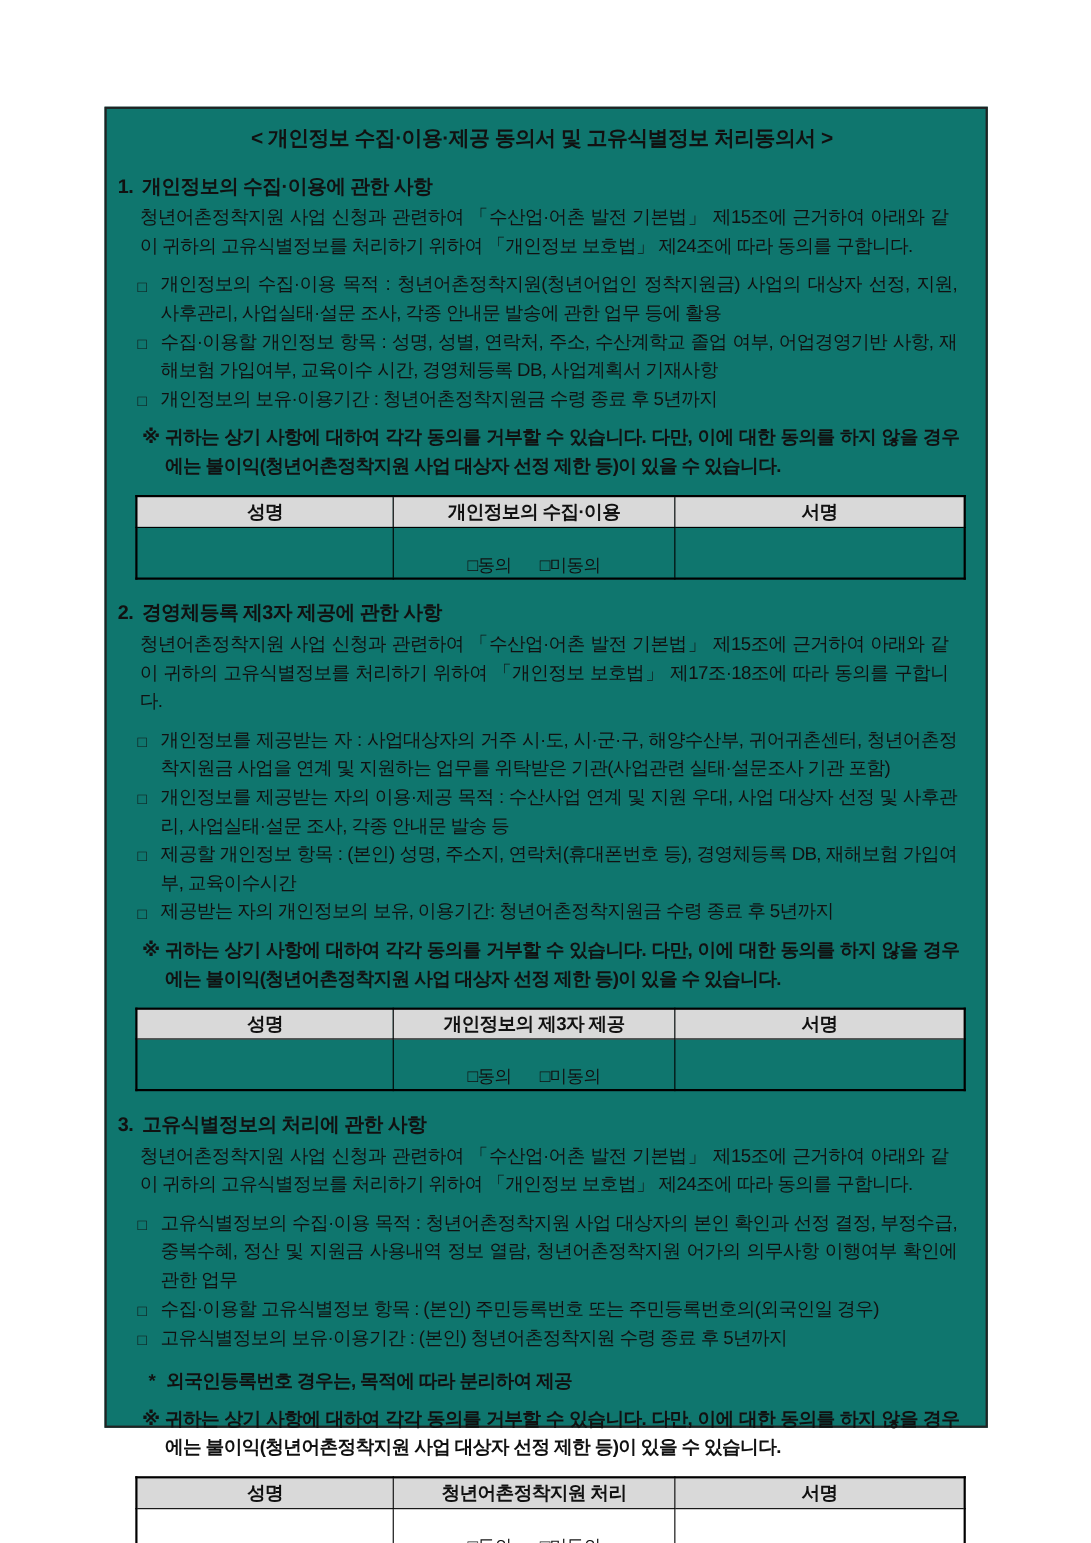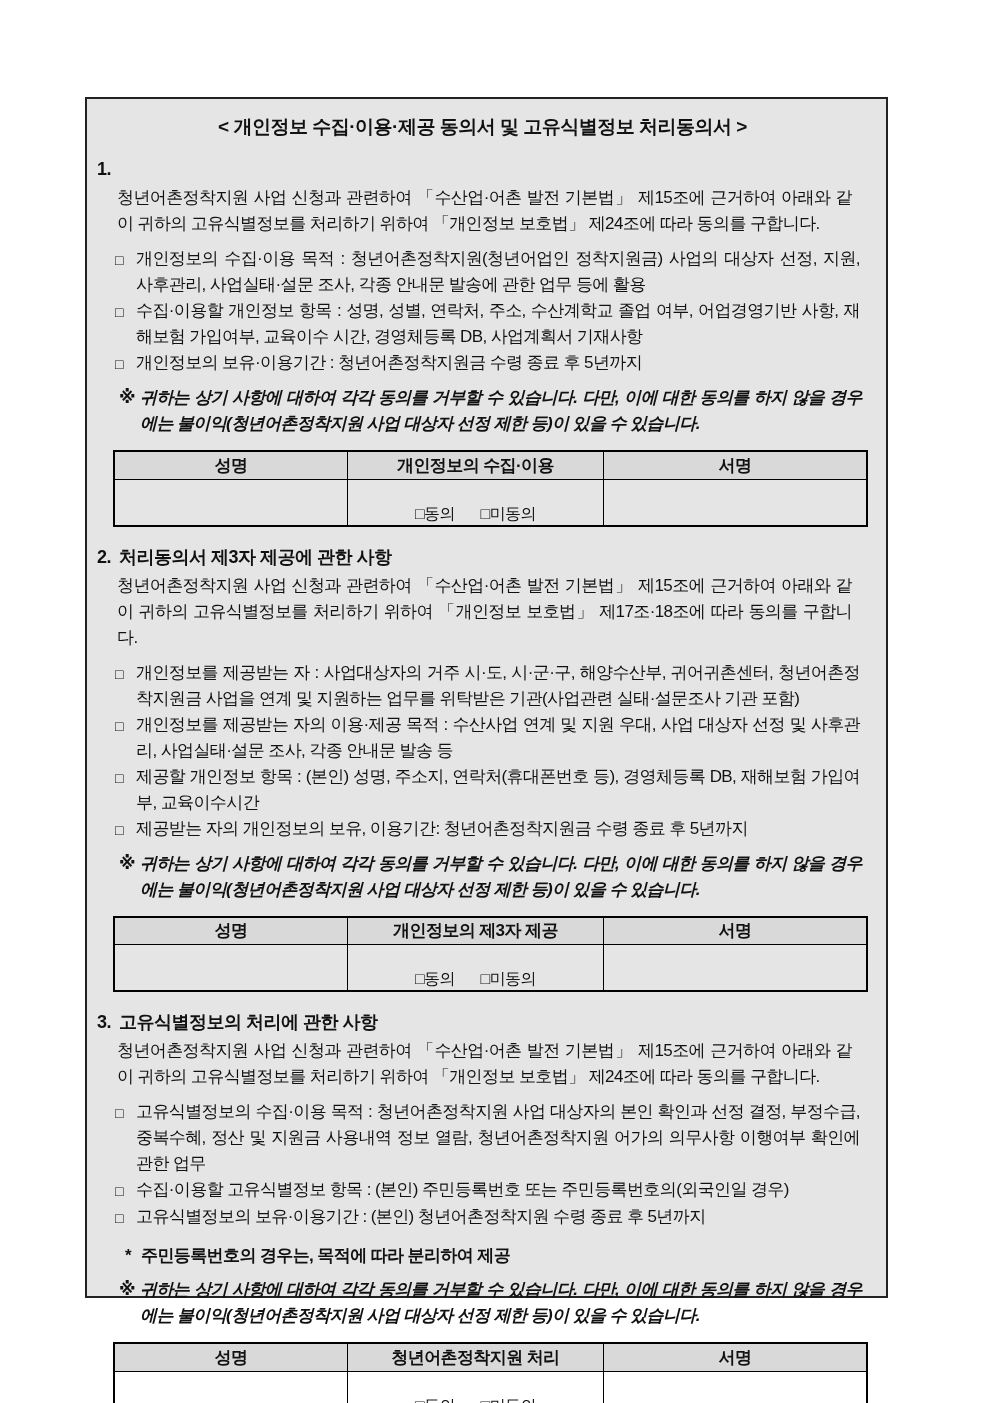--- a/index.html
+++ b/index.html
@@ -10,25 +10,25 @@
   }
   .page {
     position:relative;
     width:992px;
     height:1403px;
     background:#ffffff;
     overflow:hidden;
   }
   .frame {
     position:absolute;
-    left:85px; top:97px;
+    left:95px; top:97px;
     width:803px; height:1201px;
     border:2px solid #222;
     padding:10px 18px 0 10px;
-    background:#e5e5e5;
+    background:#0f766e;
   }
   .doc-title {
     text-align:center;
     font-weight:bold;
     font-size:19px;
     line-height:24px;
     margin-top:6px;
     letter-spacing:-0.5px;
   }
   .section { margin-top:17px; }
@@ -60,21 +60,21 @@
   .bullet .txt { flex:1; text-align:justify; }
   .notice {
     display:flex;
     margin:8px 6px 0 22px;
     font-weight:bold;
     font-size:17px;
     line-height:26px;
     letter-spacing:-0.6px;
   }
   .notice .marker { flex:0 0 21px; }
-  .notice .txt { flex:1; text-align:justify;font-style:italic; }
+  .notice .txt { flex:1; text-align:justify; }
   .star-note {
     display:flex;
     margin:12px 0 0 28px;
     font-weight:bold;
     font-size:17px;
     line-height:26px;
     letter-spacing:-0.6px;
   }
   .star-note .marker { flex:0 0 16px; }
   .consent-table {
@@ -110,20 +110,21 @@
 <body>
 
 <div class="page">
   <div class="frame">
 
     <div class="doc-title">&lt; 개인정보 수집·이용·제공 동의서 및 고유식별정보 처리동의서 &gt;</div>
 
     <div class="section">
       <div class="sec-head">
         <span class="num">1.</span>
+        <span class="txt">개인정보의 수집·이용에 관한 사항</span>
       </div>
       <p class="sec-intro">청년어촌정착지원 사업 신청과 관련하여 「수산업·어촌 발전 기본법」 제15조에 근거하여 아래와 같이 귀하의 고유식별정보를 처리하기 위하여 「개인정보 보호법」 제24조에 따라 동의를 구합니다.</p>
       <div class="bullets">
         <div class="bullet">
           <span class="marker">□</span>
           <span class="txt">개인정보의 수집·이용 목적 : 청년어촌정착지원(청년어업인 정착지원금) 사업의 대상자 선정, 지원, 사후관리, 사업실태·설문 조사, 각종 안내문 발송에 관한 업무 등에 활용</span>
         </div>
         <div class="bullet">
           <span class="marker">□</span>
           <span class="txt">수집·이용할 개인정보 항목 : 성명, 성별, 연락처, 주소, 수산계학교 졸업 여부, 어업경영기반 사항, 재해보험 가입여부, 교육이수 시간, 경영체등록 DB, 사업계획서 기재사항</span>
@@ -160,21 +161,21 @@
             </td>
             <td></td>
           </tr>
         </tbody>
       </table>
     </div>
 
     <div class="section">
       <div class="sec-head">
         <span class="num">2.</span>
-        <span class="txt">처리동의서 제3자 제공에 관한 사항</span>
+        <span class="txt">경영체등록 제3자 제공에 관한 사항</span>
       </div>
       <p class="sec-intro">청년어촌정착지원 사업 신청과 관련하여 「수산업·어촌 발전 기본법」 제15조에 근거하여 아래와 같이 귀하의 고유식별정보를 처리하기 위하여 「개인정보 보호법」 제17조·18조에 따라 동의를 구합니다.</p>
       <div class="bullets">
         <div class="bullet">
           <span class="marker">□</span>
           <span class="txt">개인정보를 제공받는 자 : 사업대상자의 거주 시·도, 시·군·구, 해양수산부, 귀어귀촌센터, 청년어촌정착지원금 사업을 연계 및 지원하는 업무를 위탁받은 기관(사업관련 실태·설문조사 기관 포함)</span>
         </div>
         <div class="bullet">
           <span class="marker">□</span>
           <span class="txt">개인정보를 제공받는 자의 이용·제공 목적 : 수산사업 연계 및 지원 우대, 사업 대상자 선정 및 사후관리, 사업실태·설문 조사, 각종 안내문 발송 등</span>
@@ -234,21 +235,21 @@
           <span class="marker">□</span>
           <span class="txt">수집·이용할 고유식별정보 항목 : (본인) 주민등록번호 또는 주민등록번호의(외국인일 경우)</span>
         </div>
         <div class="bullet">
           <span class="marker">□</span>
           <span class="txt">고유식별정보의 보유·이용기간 : (본인) 청년어촌정착지원 수령 종료 후 5년까지</span>
         </div>
       </div>
       <div class="star-note">
         <span class="marker">*</span>
-        <span class="txt">주민등록번호의 경우는, 목적에 따라 분리하여 제공</span>
+        <span class="txt">외국인등록번호 경우는, 목적에 따라 분리하여 제공</span>
       </div>
       <div class="notice">
         <span class="marker">※</span>
         <span class="txt">귀하는 상기 사항에 대하여 각각 동의를 거부할 수 있습니다. 다만, 이에 대한 동의를 하지 않을 경우에는 불이익(청년어촌정착지원 사업 대상자 선정 제한 등)이 있을 수 있습니다.</span>
       </div>
       <table class="consent-table">
         <colgroup>
             <col class="c1">
             <col class="c2">
             <col class="c3">

